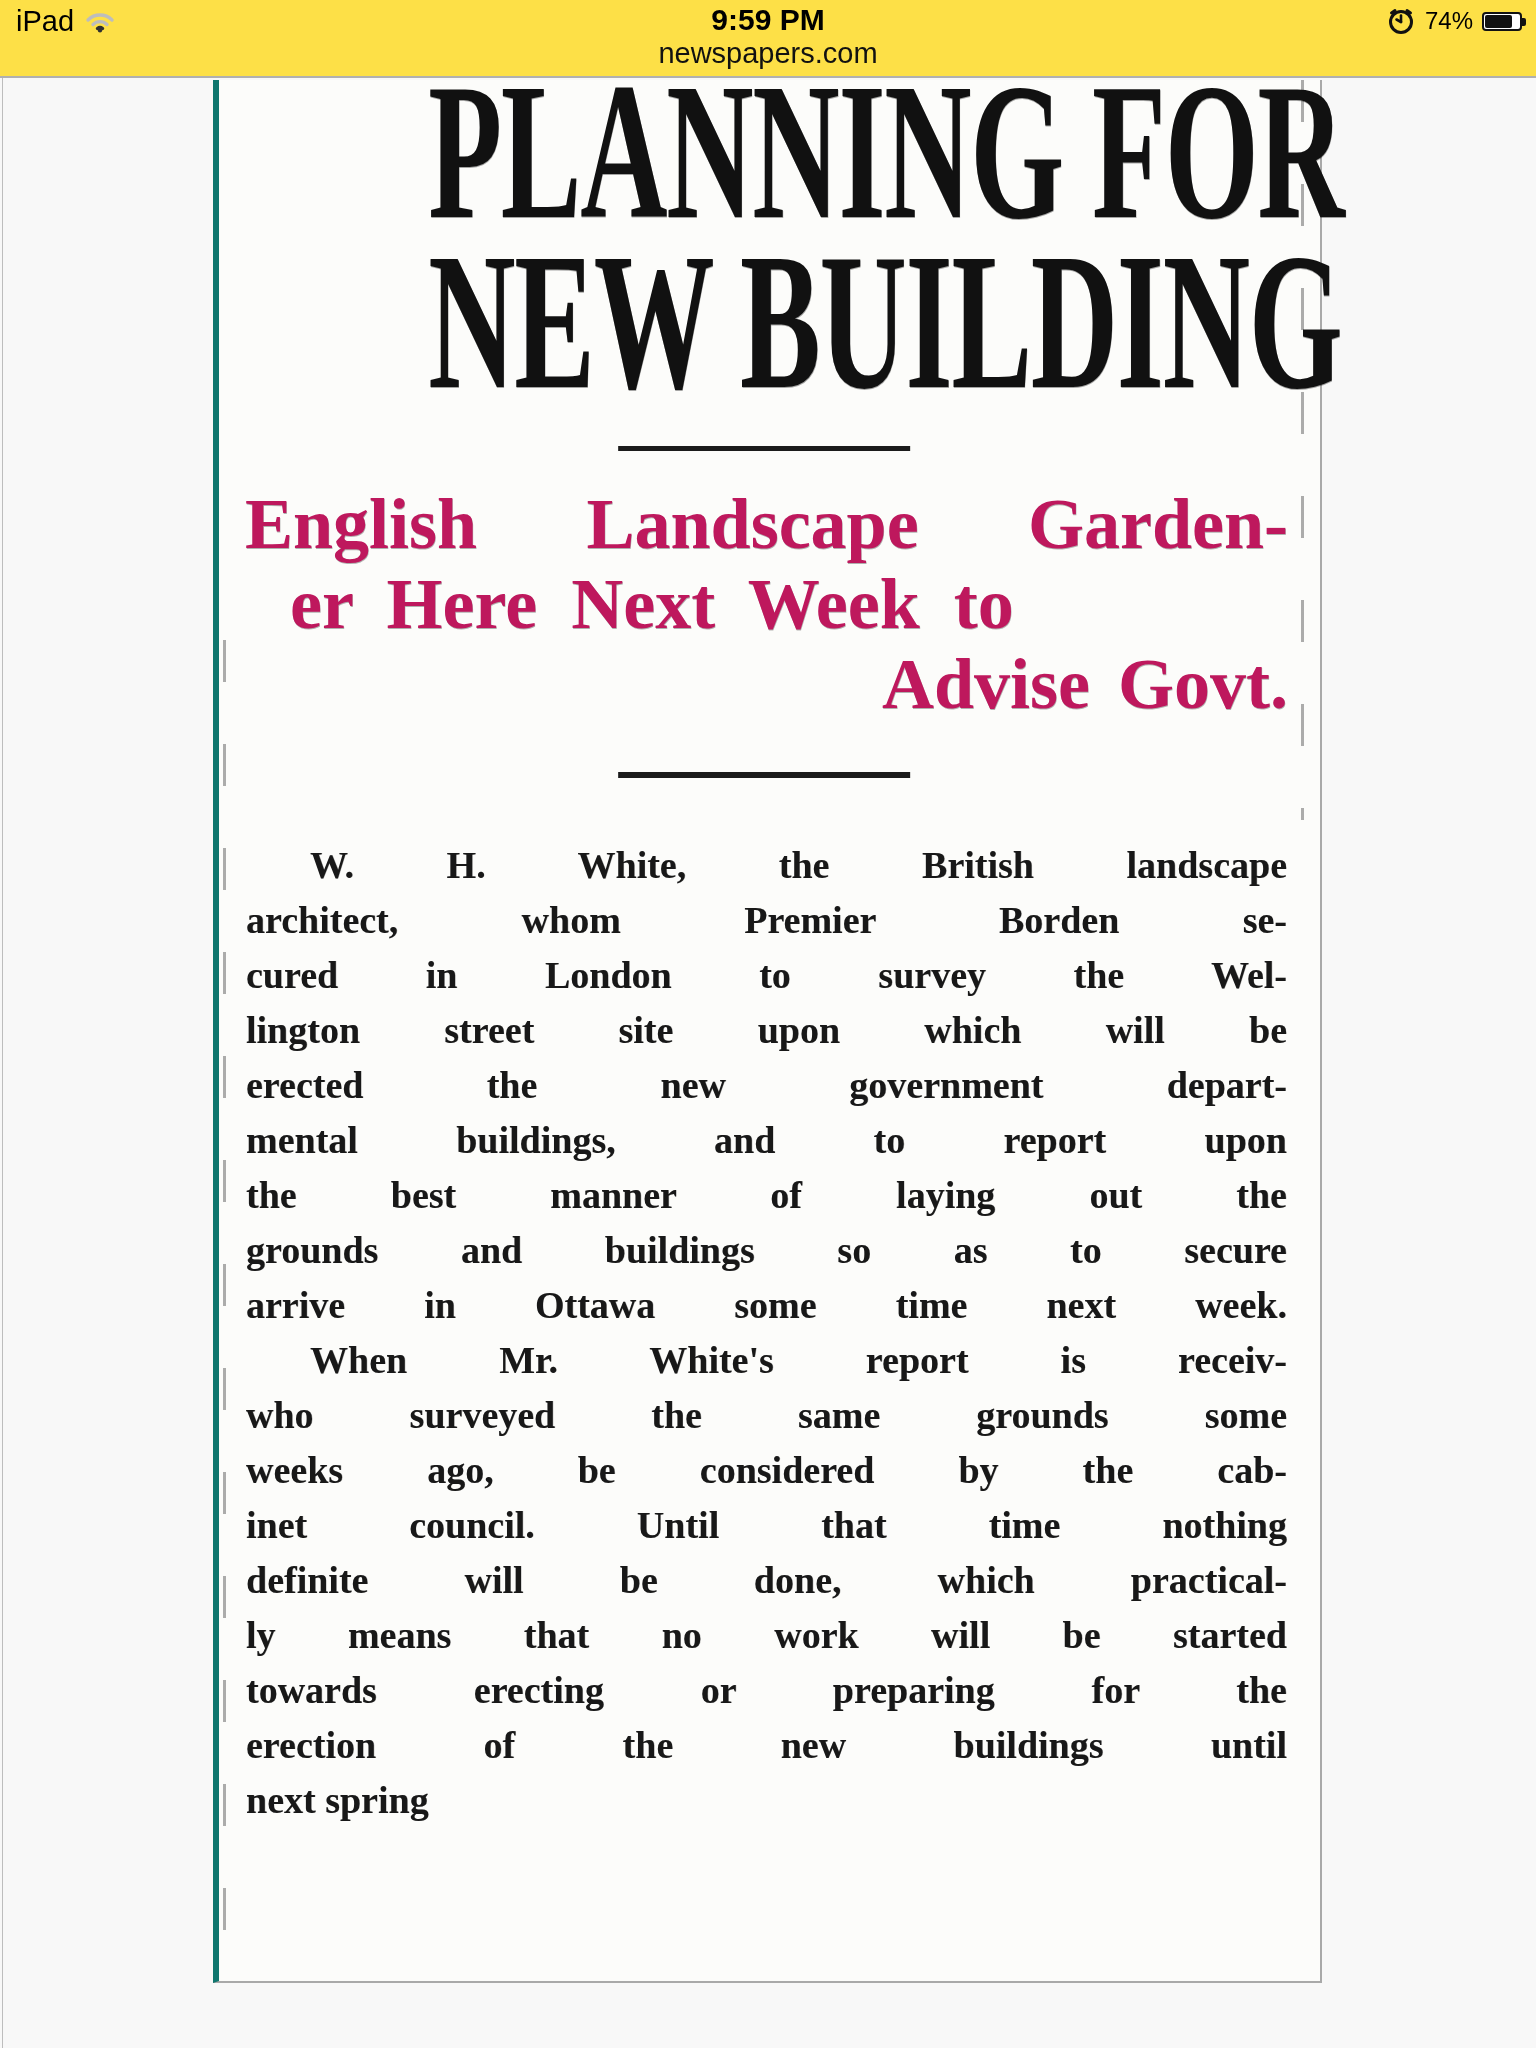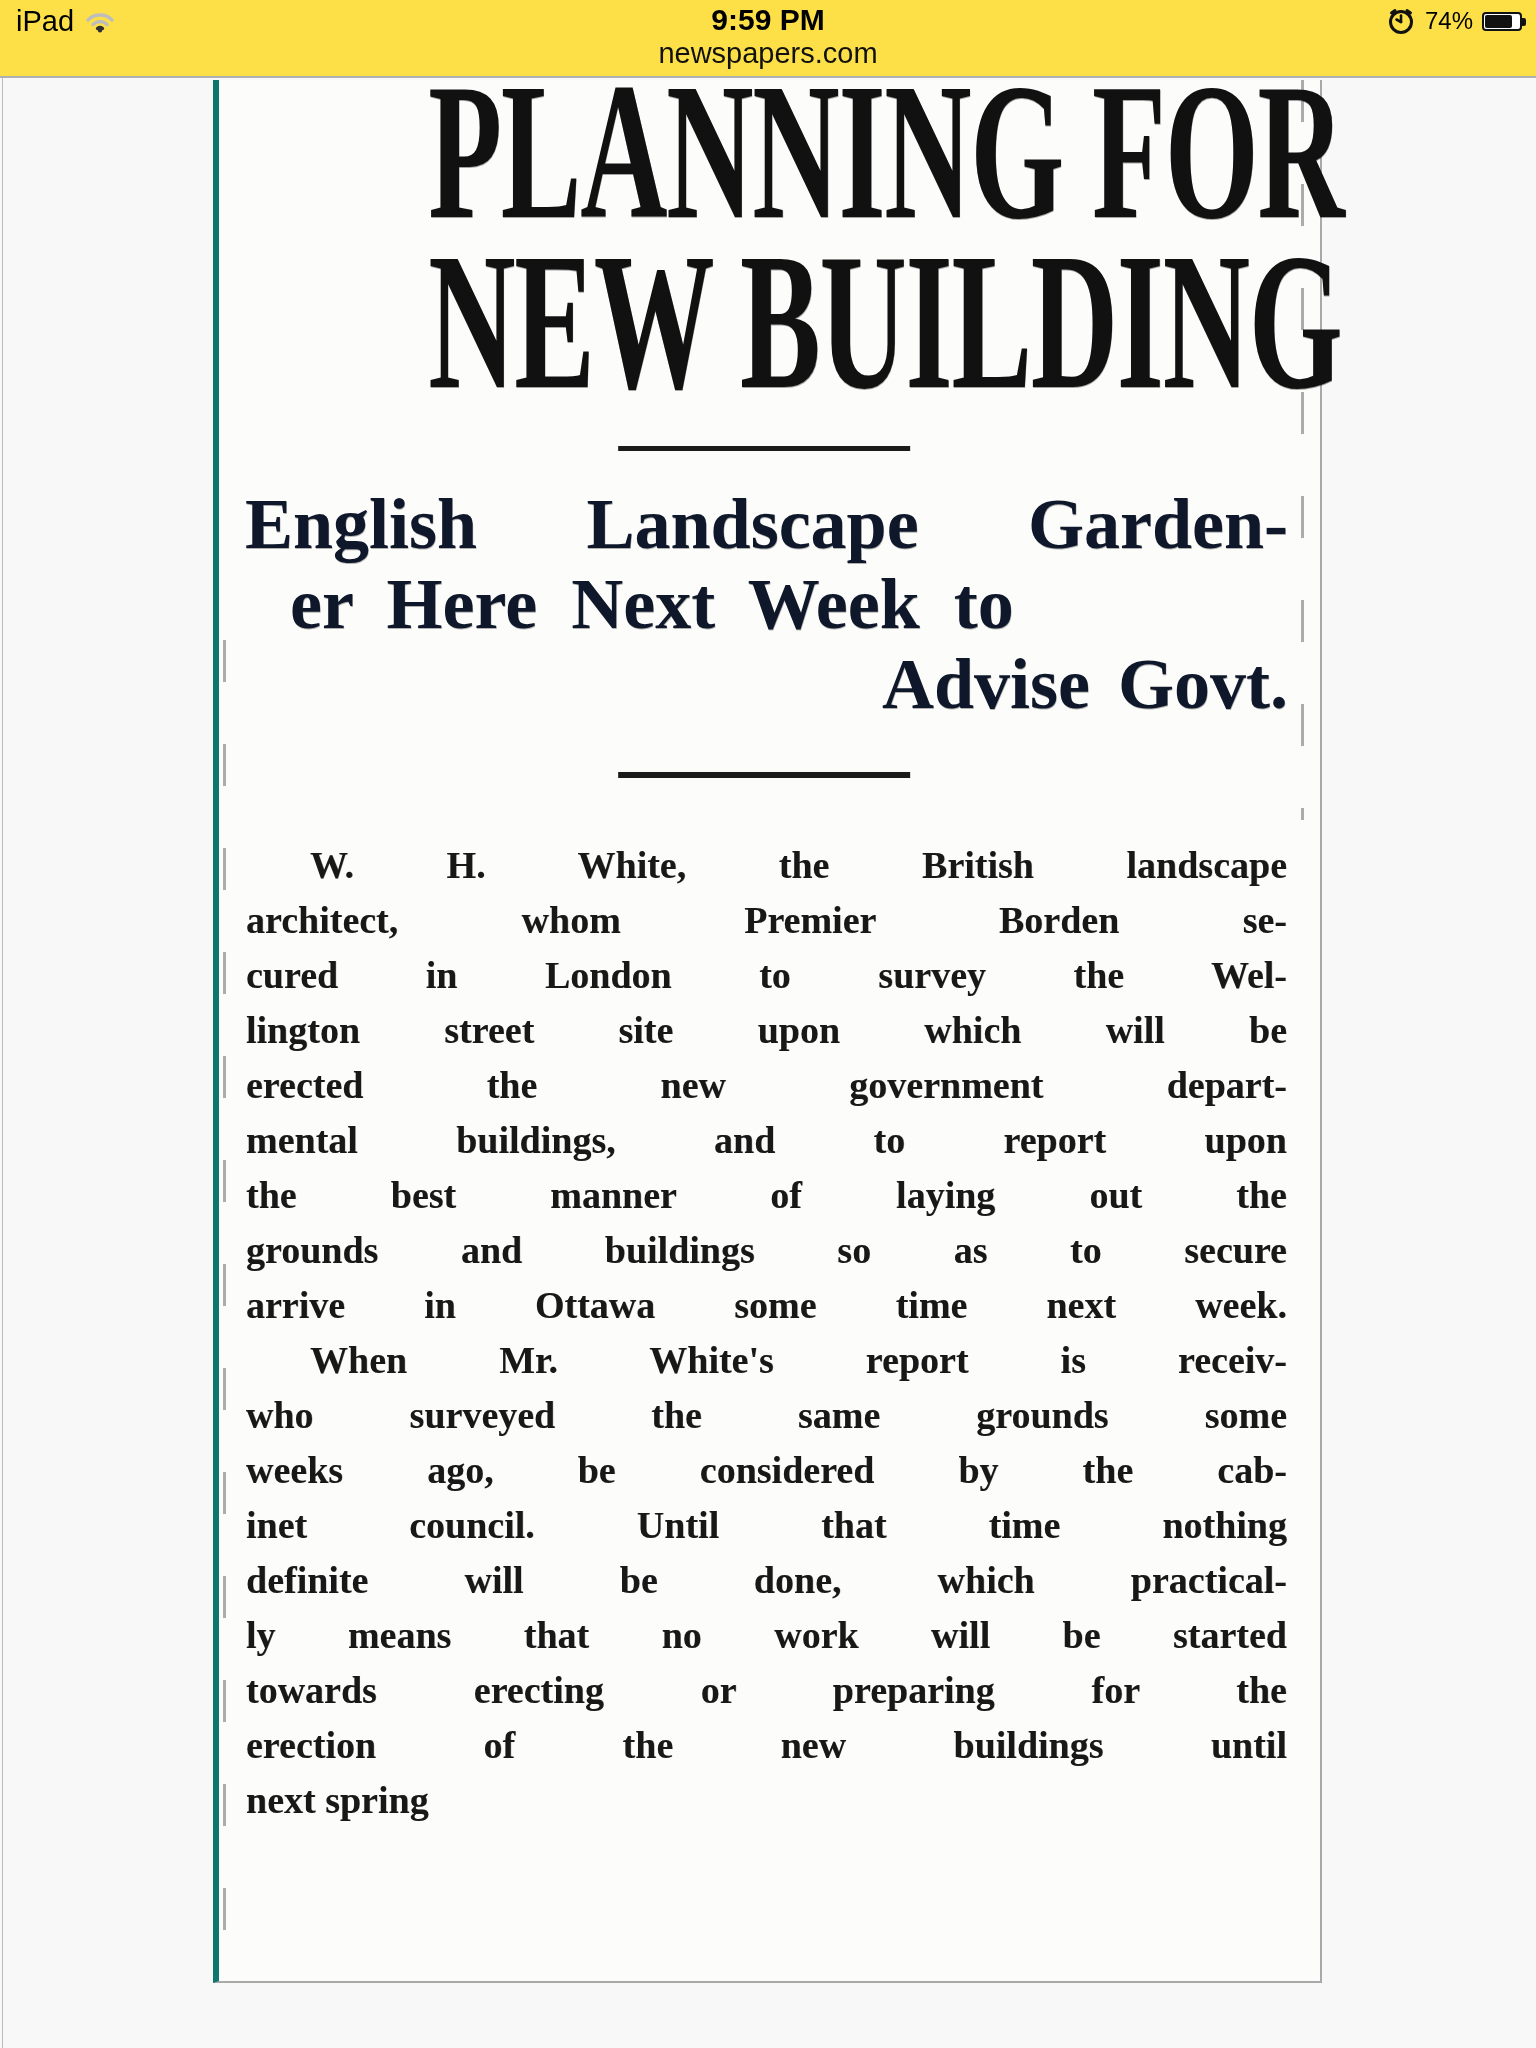--- a/index.html
+++ b/index.html
@@ -40,21 +40,21 @@
   .headline{position:absolute;left:0;top:-14px;width:100%;text-align:center;
     font-weight:700;font-size:195px;line-height:170px;letter-spacing:-2px;color:#111;
     text-shadow:0.5px 0.5px 0 rgba(0,0,0,.35);}
   .headline .hl{display:block;transform:scaleX(.62);transform-origin:50% 50%;white-space:nowrap;}
 
   .divider{position:absolute;left:50%;transform:translateX(-52%);width:292px;background:#1b1b1b;}
   .divider.d1{top:366px;height:5px;}
   .divider.d2{top:692px;height:6px;}
 
   .subhead{position:absolute;left:26px;right:32px;top:404px;
-    font-weight:700;font-size:72px;line-height:80px;color:#0f172a;
+    font-weight:700;font-size:72px;line-height:80px;color:#be185d;
     text-shadow:0.5px 0.5px 0 rgba(0,0,0,.3);}
   .subhead .sl{display:block;white-space:nowrap;}
   .subhead .sl.justify{word-spacing:14px;text-align:justify;text-align-last:justify;white-space:normal;}
   .subhead .sl.left{padding-left:45px;word-spacing:16px;text-align:left;}
   .subhead .sl.center{text-align:right;word-spacing:10px;}
 
   .bodytext{position:absolute;left:27px;right:33px;top:758px;
     font-weight:700;font-size:38px;line-height:55px;color:#181818;
     text-shadow:0.4px 0.4px 0 rgba(0,0,0,.3);}
   .bodyline{text-align:justify;text-align-last:justify;white-space:normal;}

